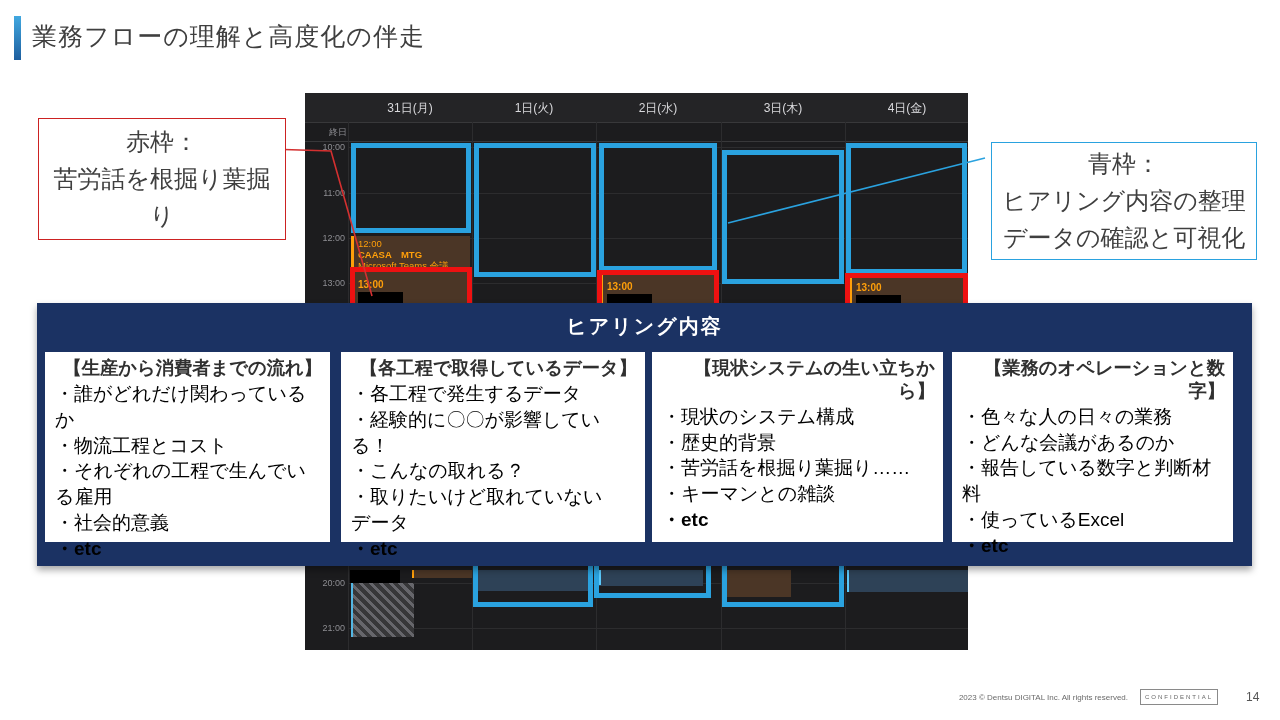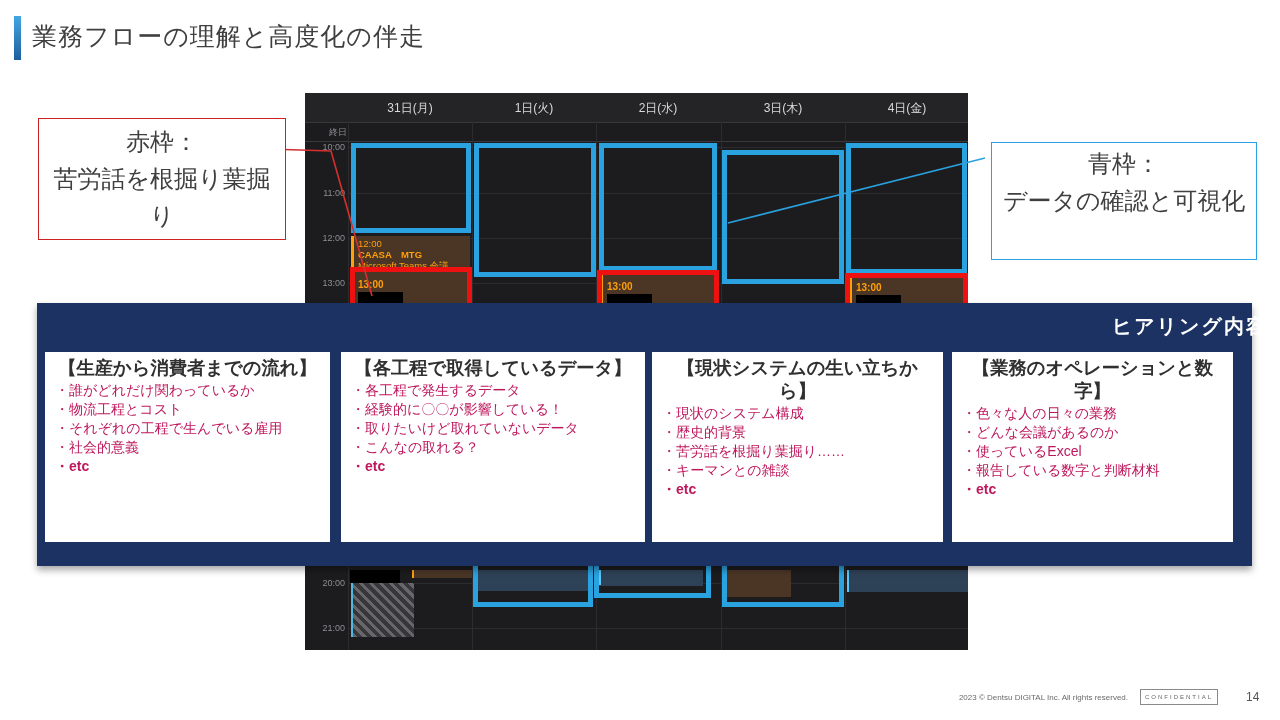--- a/index.html
+++ b/index.html
@@ -39,26 +39,26 @@
   .connectors{left:0;top:0;width:1280px;height:720px;pointer-events:none;z-index:4;}
 
   
   .note{background:#ffffff;text-align:center;color:#3f3f3f;font-size:24px;line-height:37px;z-index:5;}
   .note-red{left:38px;top:118px;width:230px;height:112px;border:1.5px solid #cc2222;padding:4px 8px;box-sizing:content-box;}
   .note-blue{left:983px;top:142px;width:256px;height:112px;border:1.5px solid #2aa2df;padding:2px 4px;margin-left:8px;}
 
   
   .overlay{left:37px;top:303px;width:1215px;height:263px;background:#1b3263;z-index:6;
            box-shadow:0 4px 7px rgba(0,0,0,.35);}
-  .overlay-title{left:16px;top:10px;width:1215px;text-align:right;color:#ffffff;
+  .overlay-title{left:0;top:10px;width:1215px;text-align:center;color:#ffffff;
                  font-size:20px;font-weight:bold;letter-spacing:2px;}
   .hbox{top:49px;height:190px;background:#ffffff;color:#333333;box-sizing:border-box;}
-  .hbox-head{font-size:18.3px;font-weight:bold;text-align:center;line-height:1.25;
+  .hbox-head{font-size:18.3px;font-weight:bold;text-align:right;line-height:1.25;
              padding:5px 8px 0 8px;color:#303030;}
-  .hbox-items{font-size:14px;line-height:1.36;padding:1px 10px 0 10px;color:#be185d;}
+  .hbox-items{font-size:19px;line-height:1.36;padding:1px 10px 0 10px;color:#000000;}
   .hbox-items div:last-child{font-weight:bold;}
 
   
   .footer-copy{right:152px;top:693px;font-size:8px;color:#6a6a6a;}
   .conf-badge{left:1140px;top:689px;width:76px;height:14px;border:1px solid #8a8a8a;
               font-size:6px;letter-spacing:2px;color:#666666;text-align:center;line-height:14px;}
   .page-num{left:1246px;top:690px;font-size:12px;color:#555555;}
 </style>
 </head>
 <body>
@@ -149,20 +149,21 @@
   <line x1="728" y1="223" x2="985" y2="158" stroke="#2aa2df" stroke-width="1.6"></line>
 </svg>
 
 <div class="abs note note-red">
   <div>赤枠：</div>
   <div>苦労話を根掘り葉掘り</div>
 </div>
 
 <div class="abs note note-blue">
   <div>青枠：</div>
+  <div>ヒアリング内容の整理</div>
   <div>データの確認と可視化</div>
 </div>
 
 <div class="abs overlay">
   <div class="abs overlay-title">ヒアリング内容</div>
 
   <div class="abs hbox" style="left:8px;width:285px">
     <div class="hbox-head">【生産から消費者までの流れ】</div>
     <div class="hbox-items">
       <div>・誰がどれだけ関わっているか</div>
@@ -171,44 +172,44 @@
       <div>・社会的意義</div>
       <div>・etc</div>
     </div>
   </div>
 
   <div class="abs hbox" style="left:304px;width:304px">
     <div class="hbox-head">【各工程で取得しているデータ】</div>
     <div class="hbox-items" style="padding-right:24px">
       <div>・各工程で発生するデータ</div>
       <div>・経験的に〇〇が影響している！</div>
+      <div>・こんなの取れる？</div>
       <div>・取りたいけど取れていないデータ</div>
-      <div>・こんなの取れる？</div>
       <div>・etc</div>
     </div>
   </div>
 
   <div class="abs hbox" style="left:615px;width:291px">
     <div class="hbox-head">【現状システムの生い立ちから】</div>
     <div class="hbox-items">
       <div>・現状のシステム構成</div>
       <div>・歴史的背景</div>
       <div>・苦労話を根掘り葉掘り……</div>
       <div>・キーマンとの雑談</div>
       <div>・etc</div>
     </div>
   </div>
 
   <div class="abs hbox" style="left:915px;width:281px">
     <div class="hbox-head">【業務のオペレーションと数字】</div>
     <div class="hbox-items">
       <div>・色々な人の日々の業務</div>
       <div>・どんな会議があるのか</div>
+      <div>・報告している数字と判断材料</div>
       <div>・使っているExcel</div>
-      <div>・報告している数字と判断材料</div>
       <div>・etc</div>
     </div>
   </div>
 </div>
 
 <div class="abs footer-copy">2023 © Dentsu DIGITAL Inc. All rights reserved.</div>
 <div class="abs conf-badge">CONFIDENTIAL</div>
 <div class="abs page-num">14</div>
 
 </body></html>

